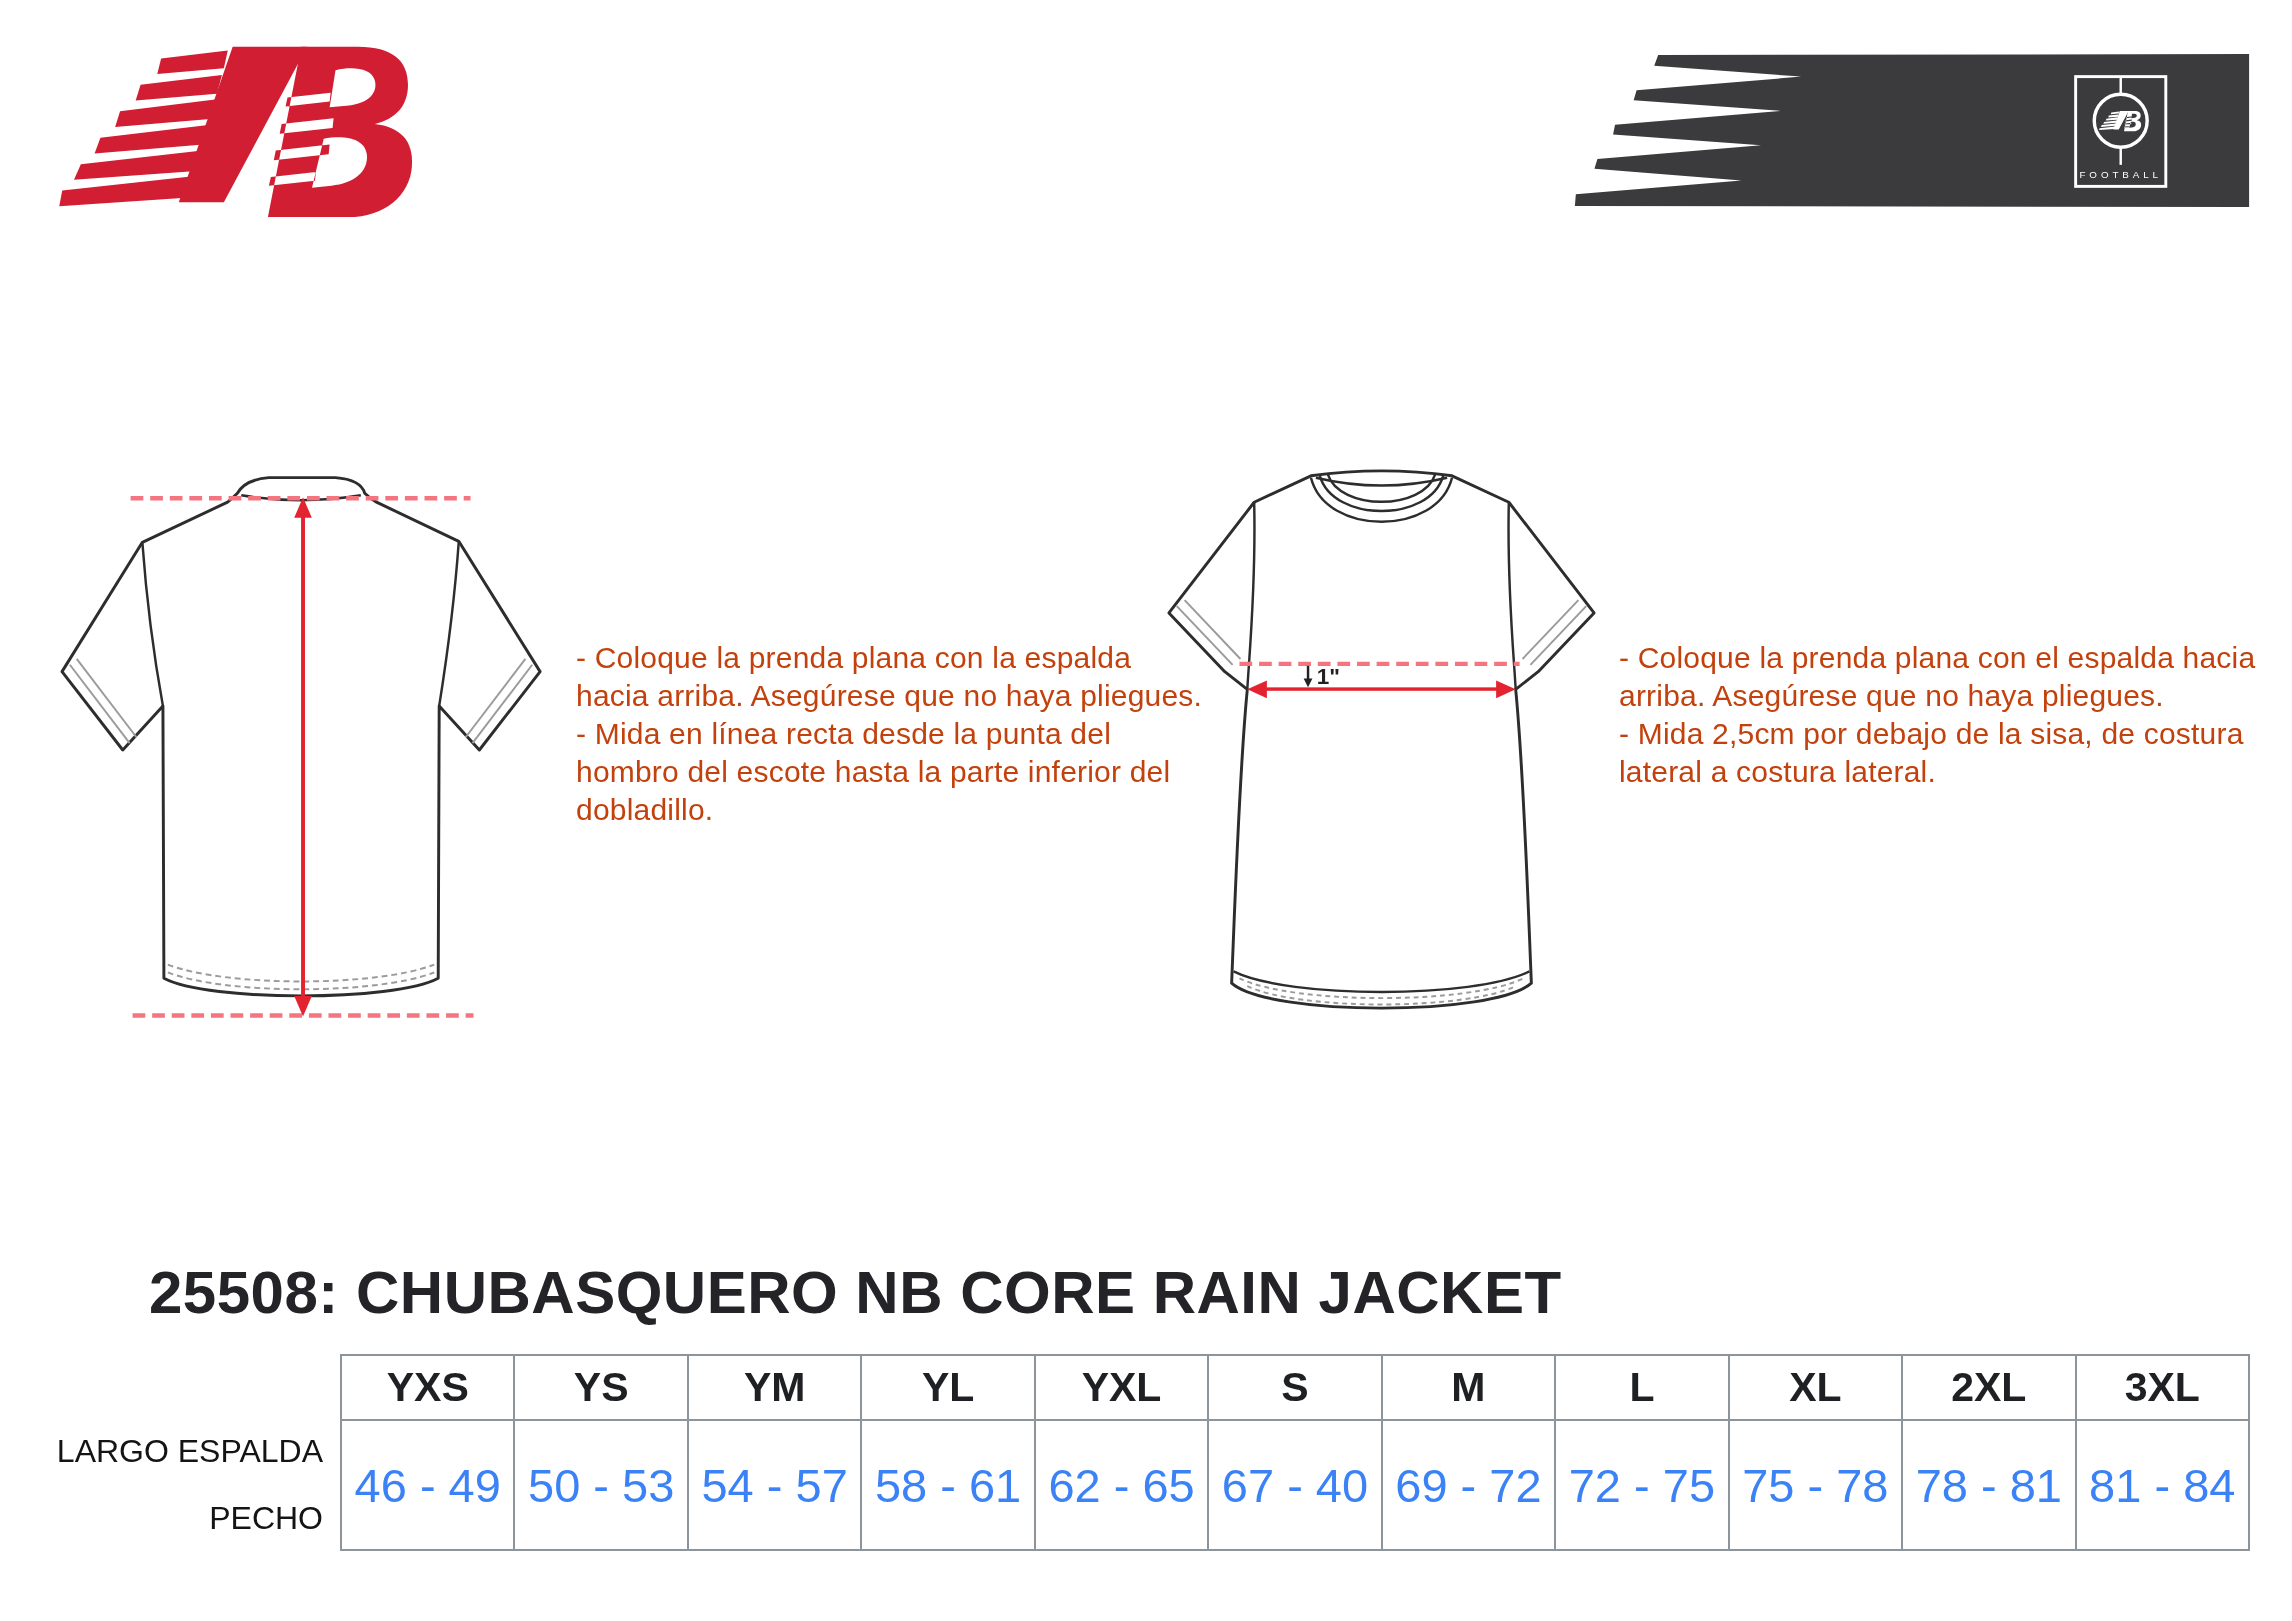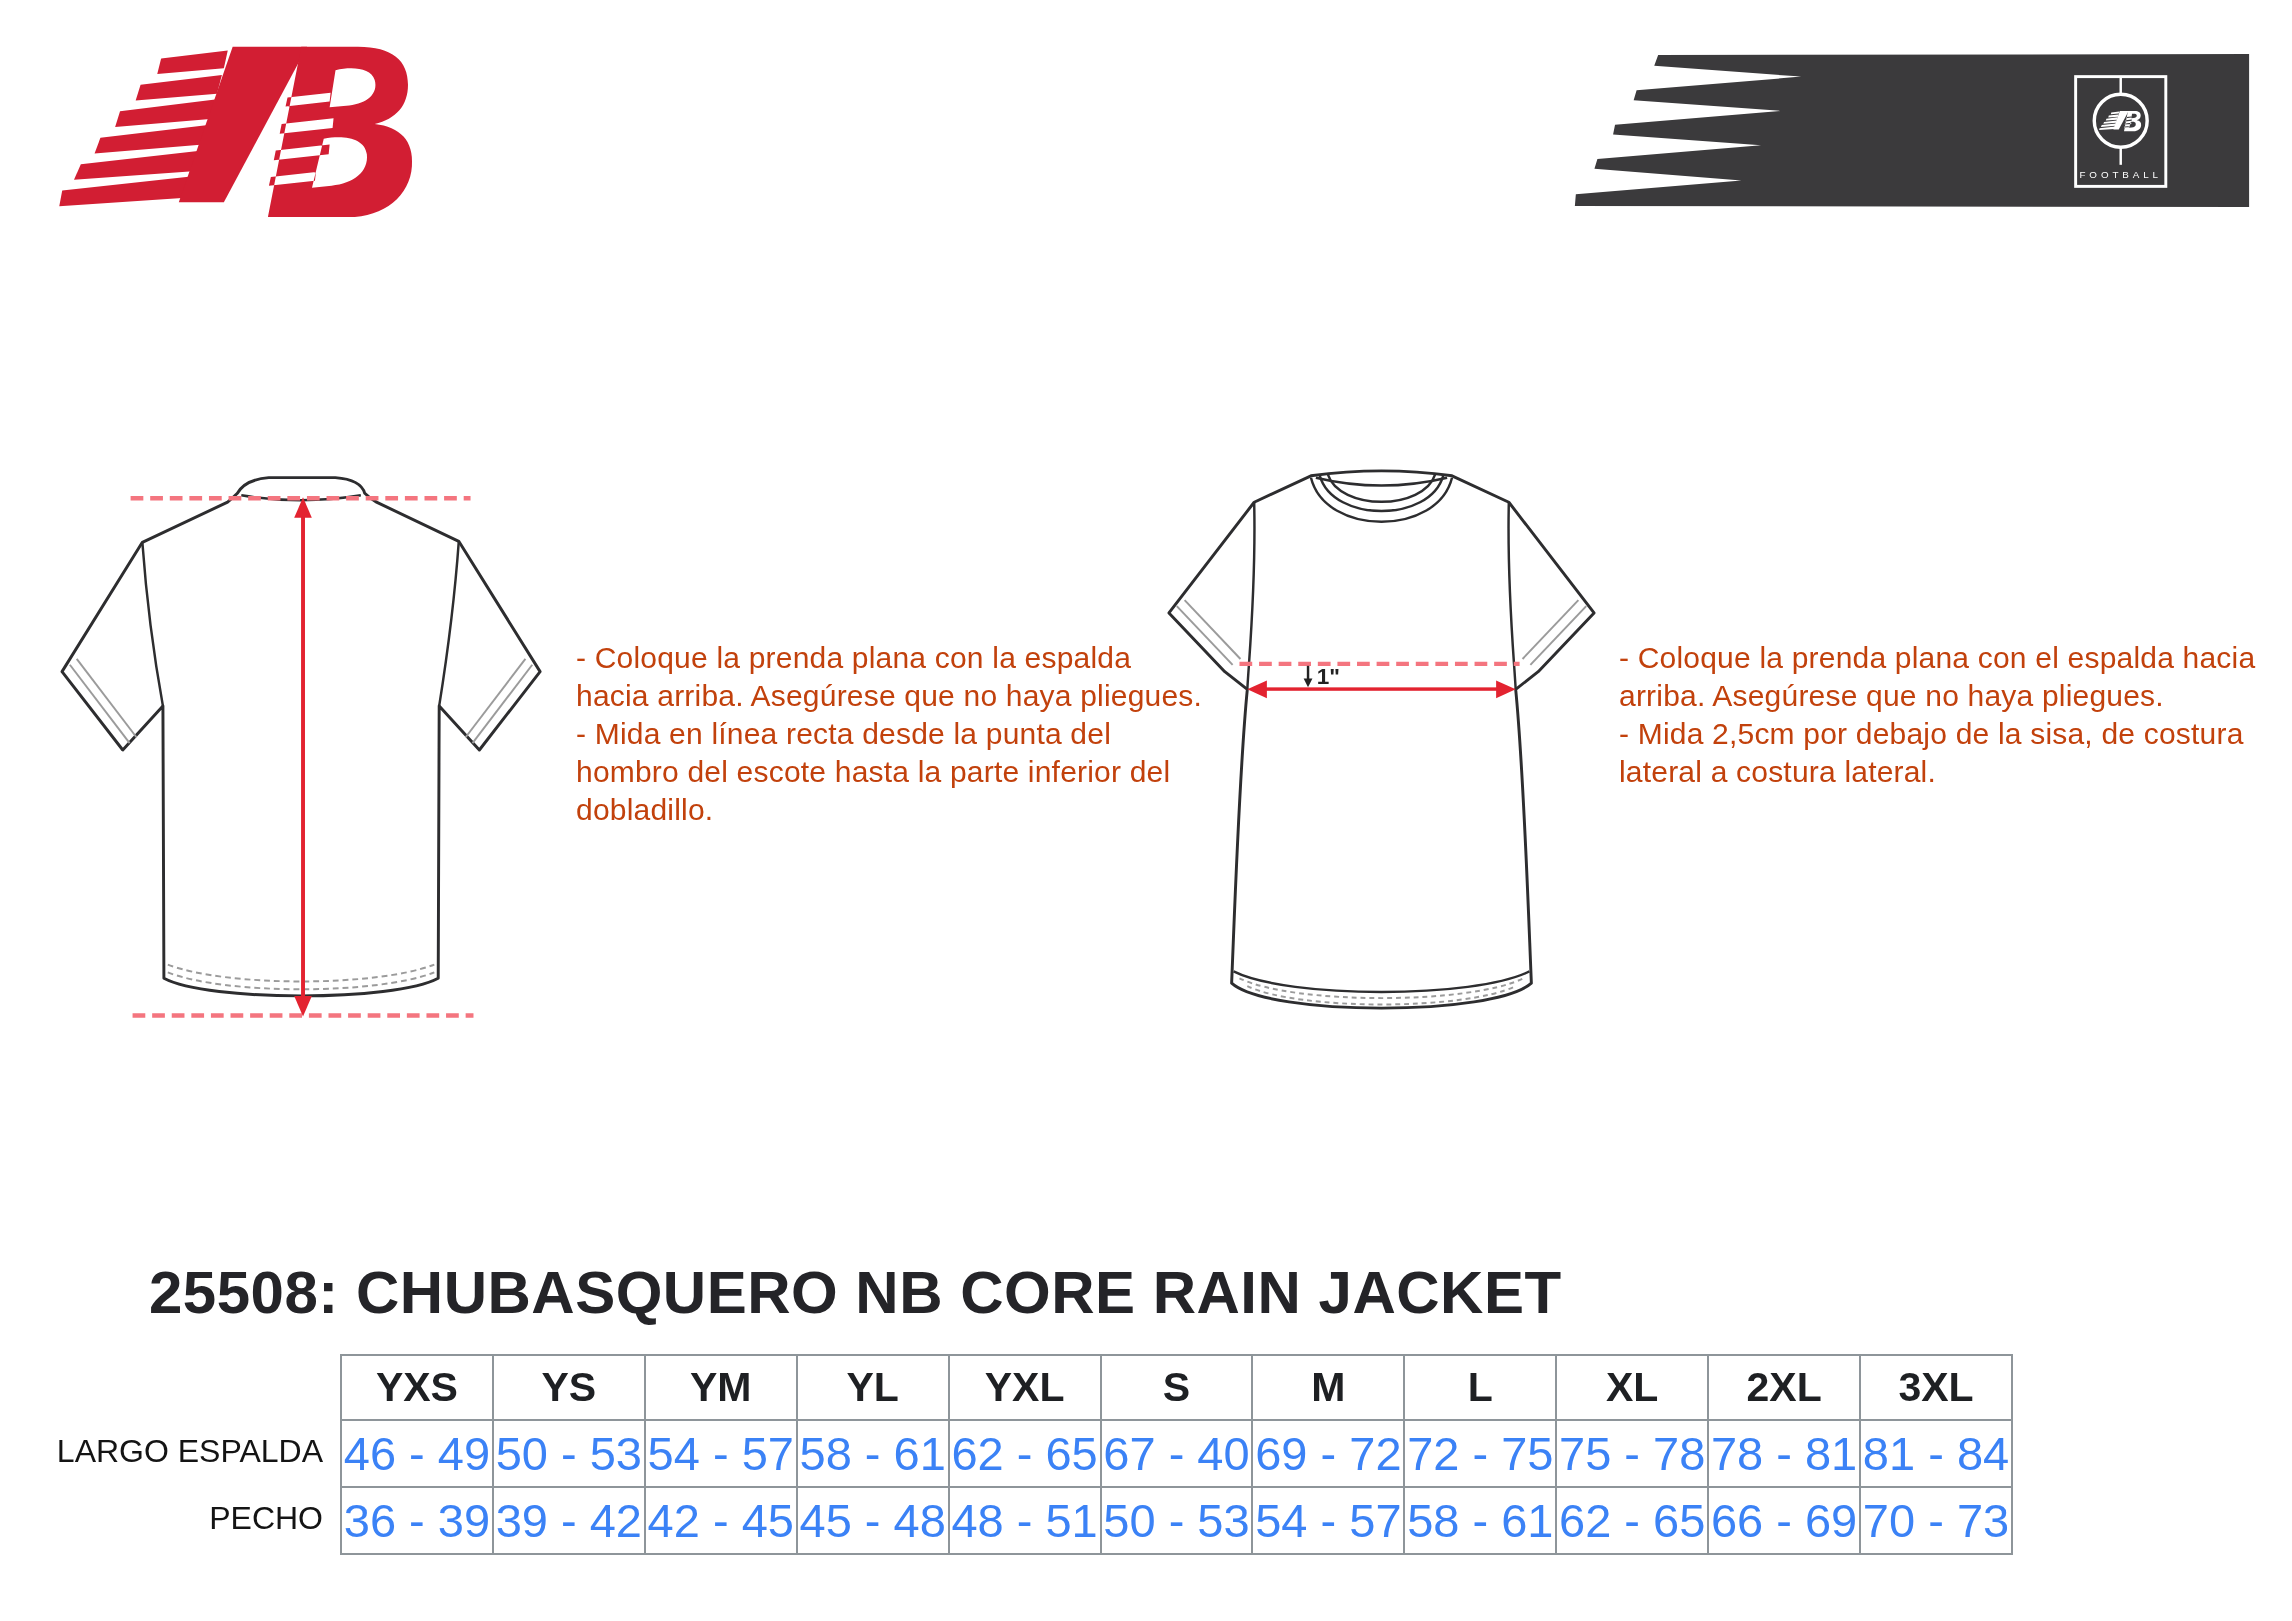--- a/index.html
+++ b/index.html
@@ -4,21 +4,21 @@
 <style>
   html,body{margin:0;padding:0;background:#fff;}
   .page{position:relative;width:2293px;height:1621px;background:#ffffff;overflow:hidden;
         font-family:"Liberation Sans",sans-serif;color:#3c4045;}
   .abs{position:absolute;}
   
   .instr{font-size:30px;line-height:38px;color:#c2410c;letter-spacing:0.2px;}
   
   .sheet-title{font-size:60px;font-weight:bold;color:#242428;letter-spacing:0.5px;white-space:nowrap;}
   
-  table.sizes{border-collapse:collapse;table-layout:fixed;width:1673px;height:197px;}
+  table.sizes{border-collapse:collapse;table-layout:fixed;width:1910px;height:197px;}
   table.sizes th,table.sizes td{border:2px solid #8e959a;text-align:center;vertical-align:middle;
         padding:0;background:#fff;}
   table.sizes th{height:63px;font-size:41px;font-weight:bold;color:#1e2023;}
   table.sizes td{height:65px;font-size:47px;font-weight:normal;color:#3b82f6;}
   .row-label{position:absolute;left:29px;width:294px;text-align:center;font-size:32px;color:#141414;
         display:flex;align-items:center;justify-content:flex-end;}
 </style>
 </head>
 <body>
 
@@ -175,30 +175,17 @@
         <td>54 - 57</td>
         <td>58 - 61</td>
         <td>62 - 65</td>
         <td>67 - 40</td>
         <td>69 - 72</td>
         <td>72 - 75</td>
         <td>75 - 78</td>
         <td>78 - 81</td>
         <td>81 - 84</td>
       </tr>
-      <tr>
-        <td>36 - 39</td>
-        <td>39 - 42</td>
-        <td>42 - 45</td>
-        <td>45 - 48</td>
-        <td>48 - 51</td>
-        <td>50 - 53</td>
-        <td>54 - 57</td>
-        <td>58 - 61</td>
-        <td>62 - 65</td>
-        <td>66 - 69</td>
-        <td>70 - 73</td>
-      </tr>
     </tbody>
   </table>
 
 </div>
 
 
 </body></html>

